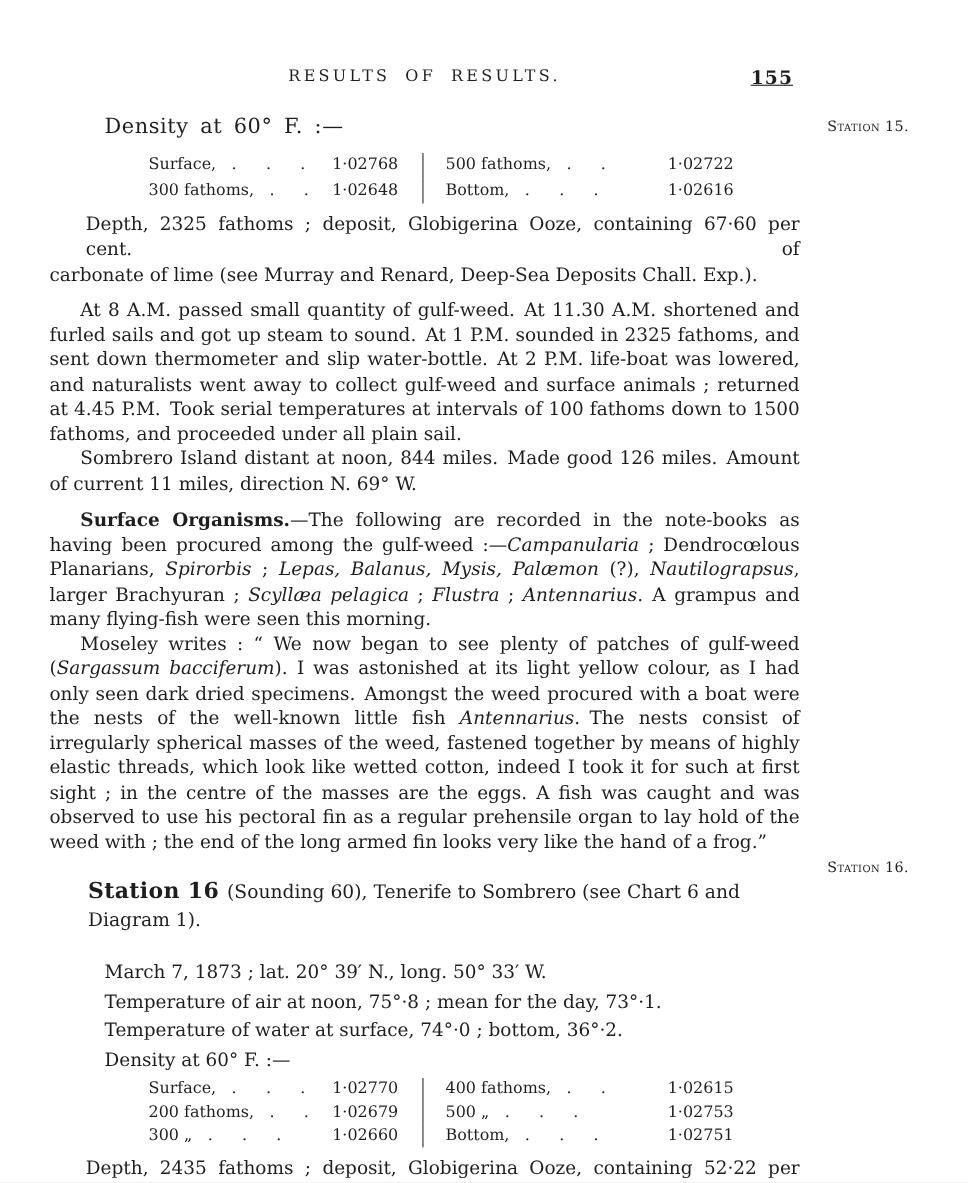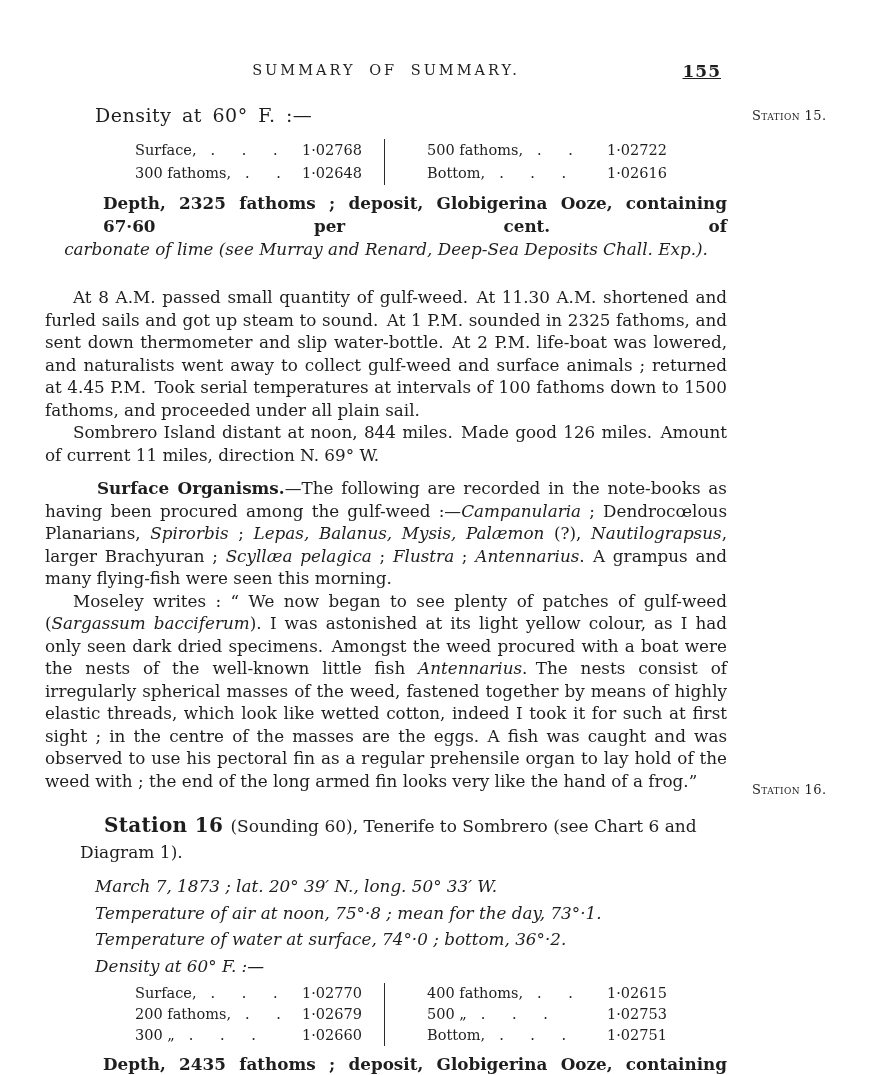--- a/index.html
+++ b/index.html
@@ -34,65 +34,65 @@
   }
 
   
   .density-heading{
     margin:20px 0 0 50px;
     font-size:19px;letter-spacing:.5px;word-spacing:4px;
   }
 
   
   .dtable{margin:13px 0 0 90px;width:540px;font-size:14.5px;}
-  .dtable .trow{display:flex;line-height:23px;gap:22px;}
+  .dtable .trow{display:flex;line-height:23px;}
   .dtable .half-l{display:flex;width:250px;border-right:1.5px solid #2b2b2b;padding-right:14px;box-sizing:border-box;}
   .dtable .half-r{display:flex;flex:1;padding-left:20px;}
   .dtable .lab{flex:0 0 auto;}
   .dtable .dots{flex:1 1 auto;overflow:hidden;white-space:nowrap;padding:0 8px 0 14px;word-spacing:22px;}
   .dtable .val{flex:0 0 76px;text-align:center;}
   .dtable.compact .trow{line-height:21px;}
 
   
   .depth{margin-top:7px;font-size:16.8px;line-height:23px;}
-  .depth .dl1{margin-left:58px;text-align:justify;text-align-last:justify;font-weight:bold;}
-  .depth .dl2{text-align:center;font-style:italic;}
+  .depth .dl1{margin-left:33px;text-align:justify;text-align-last:justify;}
+  .depth .dl2{}
 
   
   .para{
     margin:0;font-size:16.8px;line-height:22.5px;
     text-align:justify;text-indent:28px;
   }
-  .para.first{margin-top:25px;}
+  .para.first{margin-top:9px;}
   .para.gap{margin-top:11px;}
   .it{font-style:italic;}
-  .bd{font-weight:700;margin-left:24px;}
+  .bd{font-weight:700;}
 
   
   .station-heading{
     margin:20px 0 0 35px;
     font-size:17px;line-height:26px;
   }
   .station-heading .bd{font-size:20px;letter-spacing:.3px;}
 
   .detail-line{margin-left:50px;font-size:16.8px;line-height:26.5px;}
-  .detail-block{margin-top:8px;font-style:italic;}
+  .detail-block{margin-top:20px;}
 </style>
 </head>
 <body>
 
 <div class="page">
 
   <div class="note" style="top:107px;">Station 15.</div>
   <div class="note" style="top:781px;">Station 16.</div>
 
   <div class="content">
 
     <div class="running-head">
-      <span class="rh-title">SUMMARY OF SUMMARY.</span>
+      <span class="rh-title">RESULTS OF RESULTS.</span>
       <span class="rh-page">155</span>
     </div>
 
     <div class="density-heading">Density at 60° F. :—</div>
 
     <div class="dtable">
       <div class="trow">
         <div class="half-l">
           <span class="lab">Surface,</span>
           <span class="dots">. . .</span>

